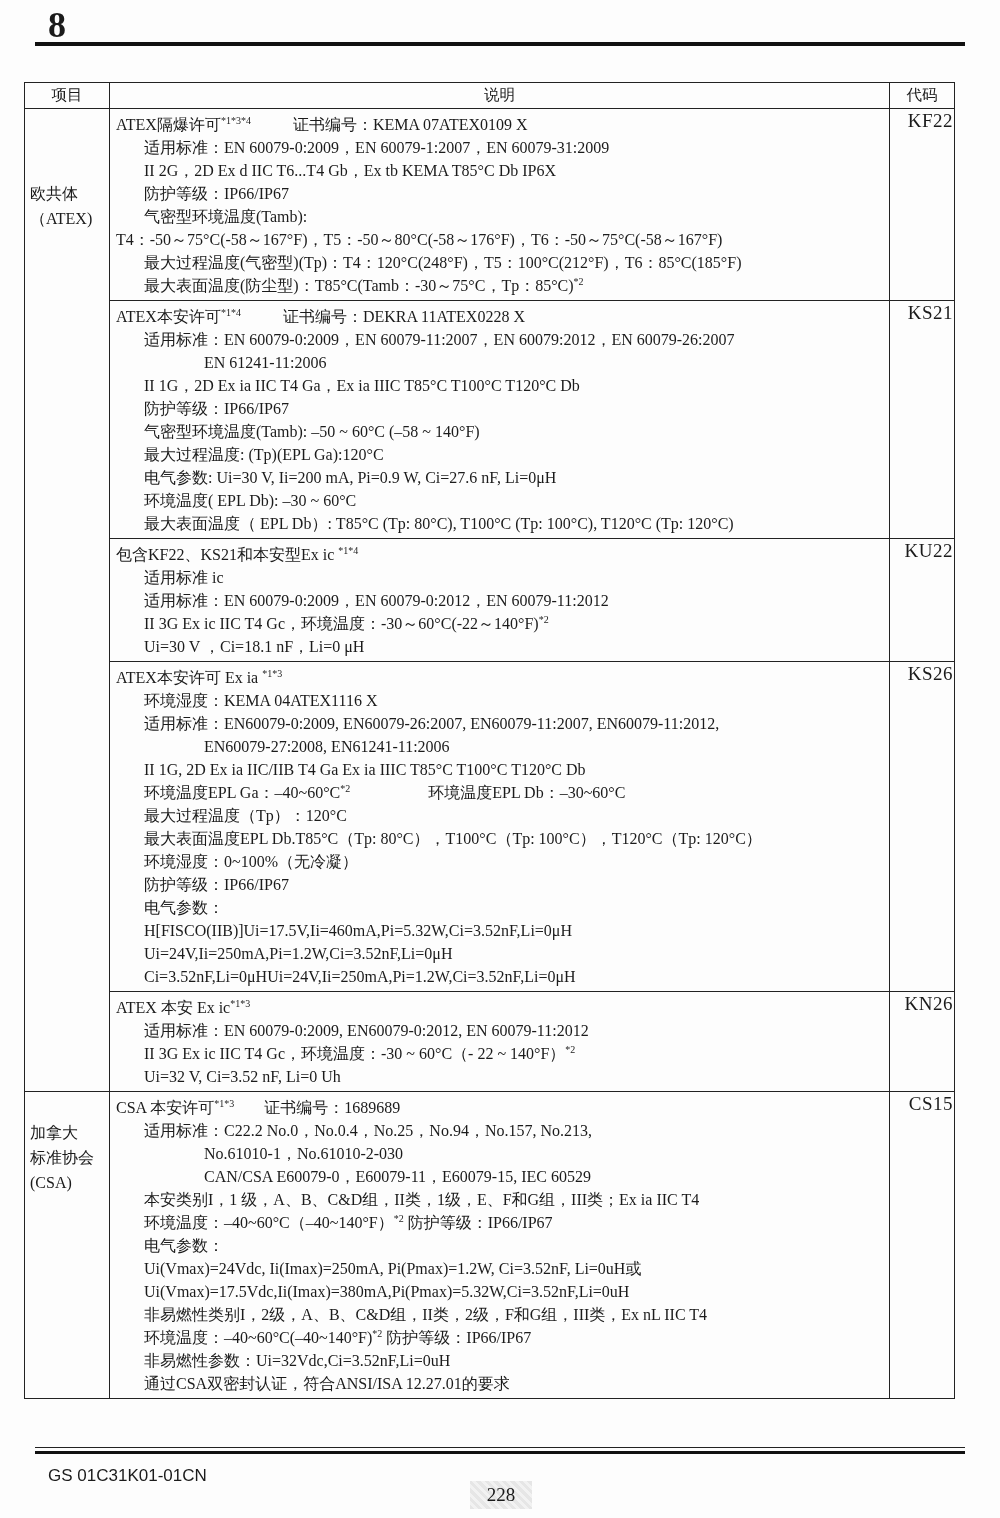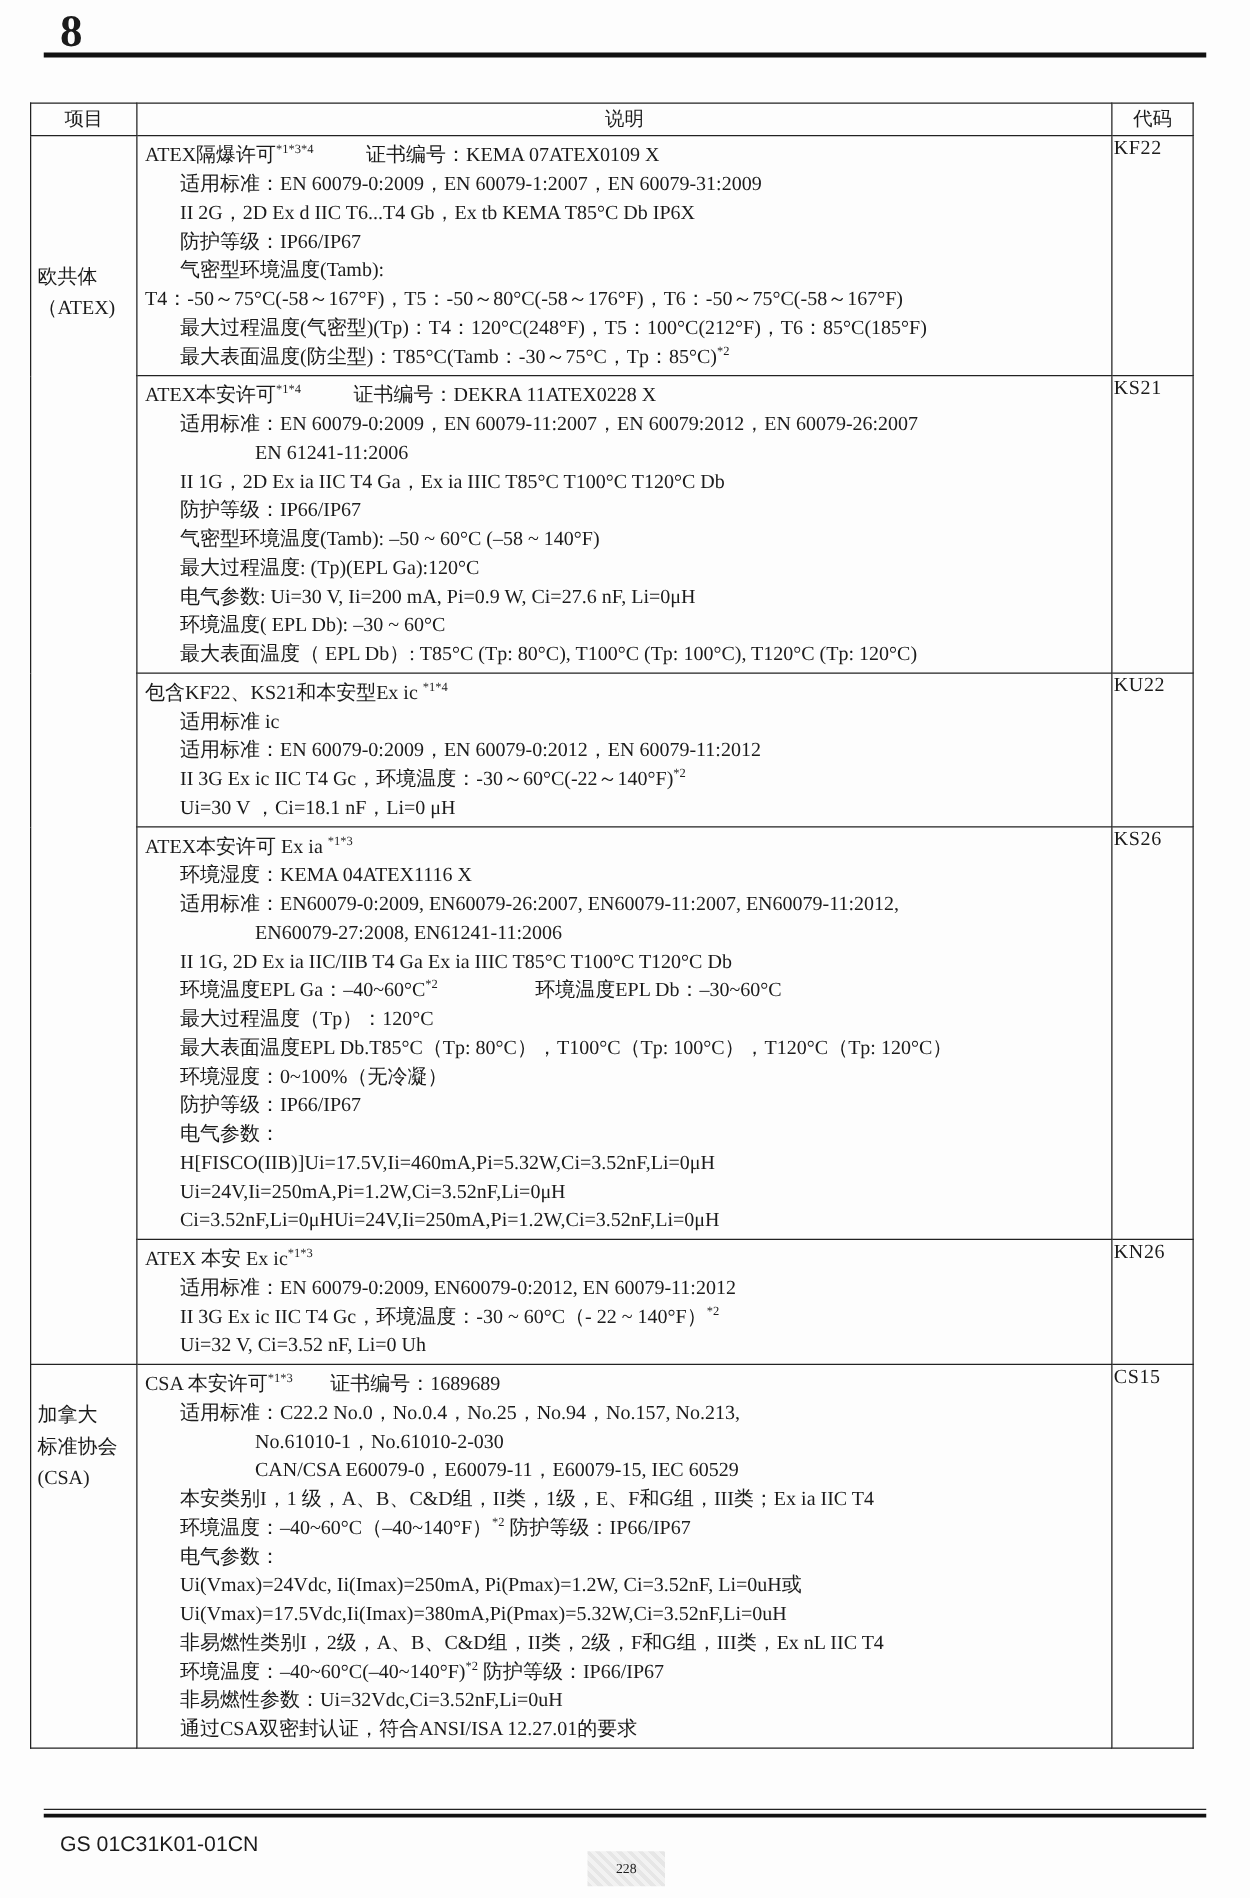--- a/index.html
+++ b/index.html
@@ -27,47 +27,47 @@
   tr.head-row th{
     height:23px;text-align:center;vertical-align:middle;
     font-size:15.5px;padding:1px 2px;
   }
   col.c-item{width:85px;}
   col.c-desc{width:780px;}
   col.c-code{width:65px;}
   td.item-cell{
     padding:4px 2px 4px 5px;font-size:16px;line-height:25px;
   }
-  td.item-cell.g0{padding-top:100px;}
+  td.item-cell.g0{padding-top:72px;}
   td.item-cell.g1{padding-top:28px;}
   td.desc-cell{
     padding:4px 8px 3px 6px;line-height:23px;
   }
   td.code-cell{
-    text-align:left;vertical-align:middle;font-size:16px;letter-spacing:0.5px;border-radius:32px;
+    text-align:right;vertical-align:middle;font-size:19px;letter-spacing:0.5px;border-radius:32px;
   }
   .ln{white-space:nowrap;}
   .ln.ind0{padding-left:0;}
   .ln.ind1{padding-left:28px;}
   .ln.ind2{padding-left:88px;}
   .ln sup{font-size:10px;vertical-align:super;line-height:0;}
   .gap{display:inline-block;height:1px;}
   .footer-rule-thin{
     position:absolute;left:35px;top:1447px;width:930px;height:1px;background:#222;
   }
   .footer-rule-thick{
     position:absolute;left:35px;top:1451px;width:930px;height:3px;background:#111;
   }
   .footer-doc{
     position:absolute;left:48px;top:1466px;font-size:17px;
     font-family:Liberation Sans, sans-serif;
   }
   .footer-page{
     position:absolute;left:470px;top:1481px;width:62px;height:28px;
-    text-align:center;line-height:28px;font-size:11px;
+    text-align:center;line-height:28px;font-size:19px;
     background:repeating-linear-gradient(45deg,#e6e6e6 0 3px,#f2f2f2 3px 6px);
   }
 </style>
 </head>
 <body>
 
 <div class="corner-num">8</div>
 <div class="top-rule"></div>
 
 <table class="spec">

